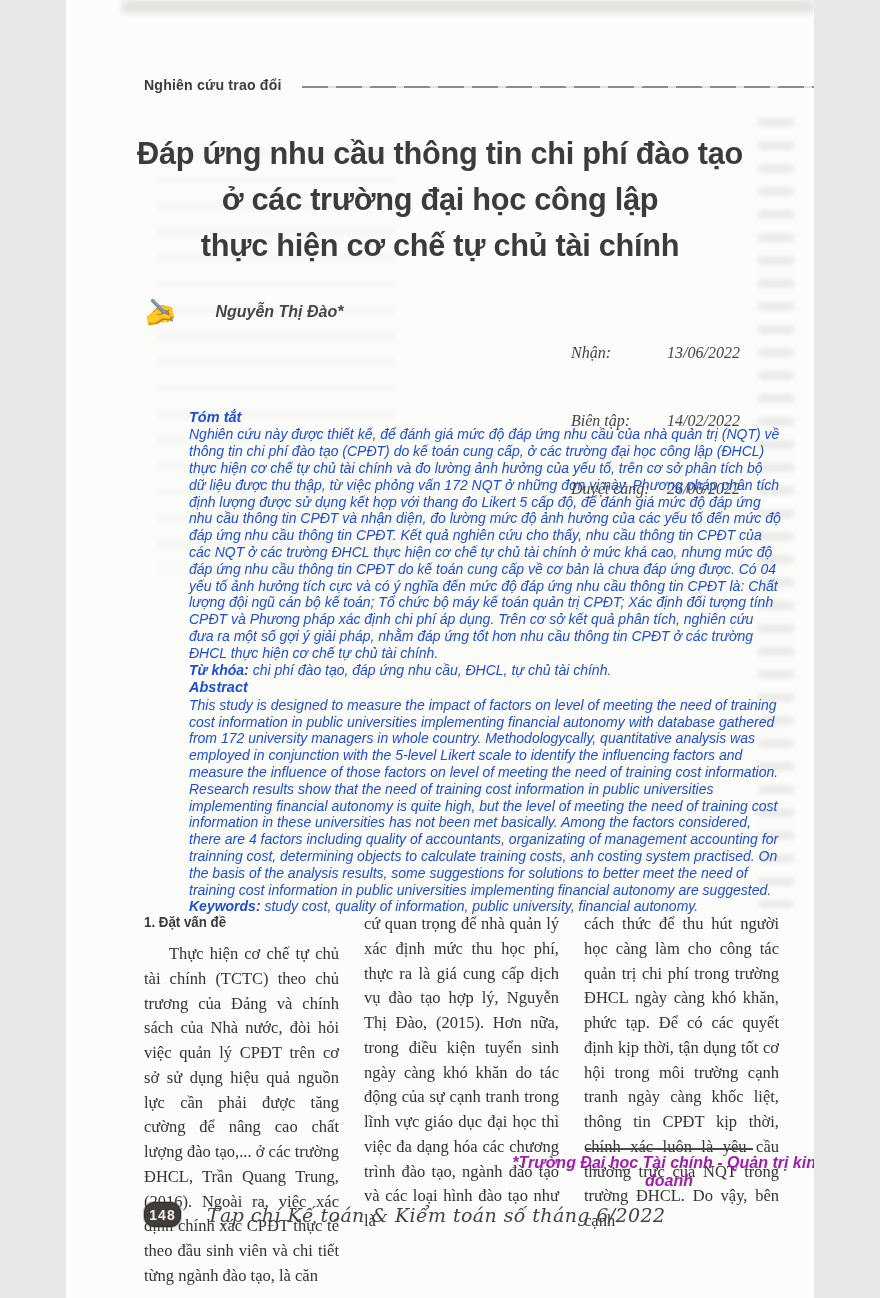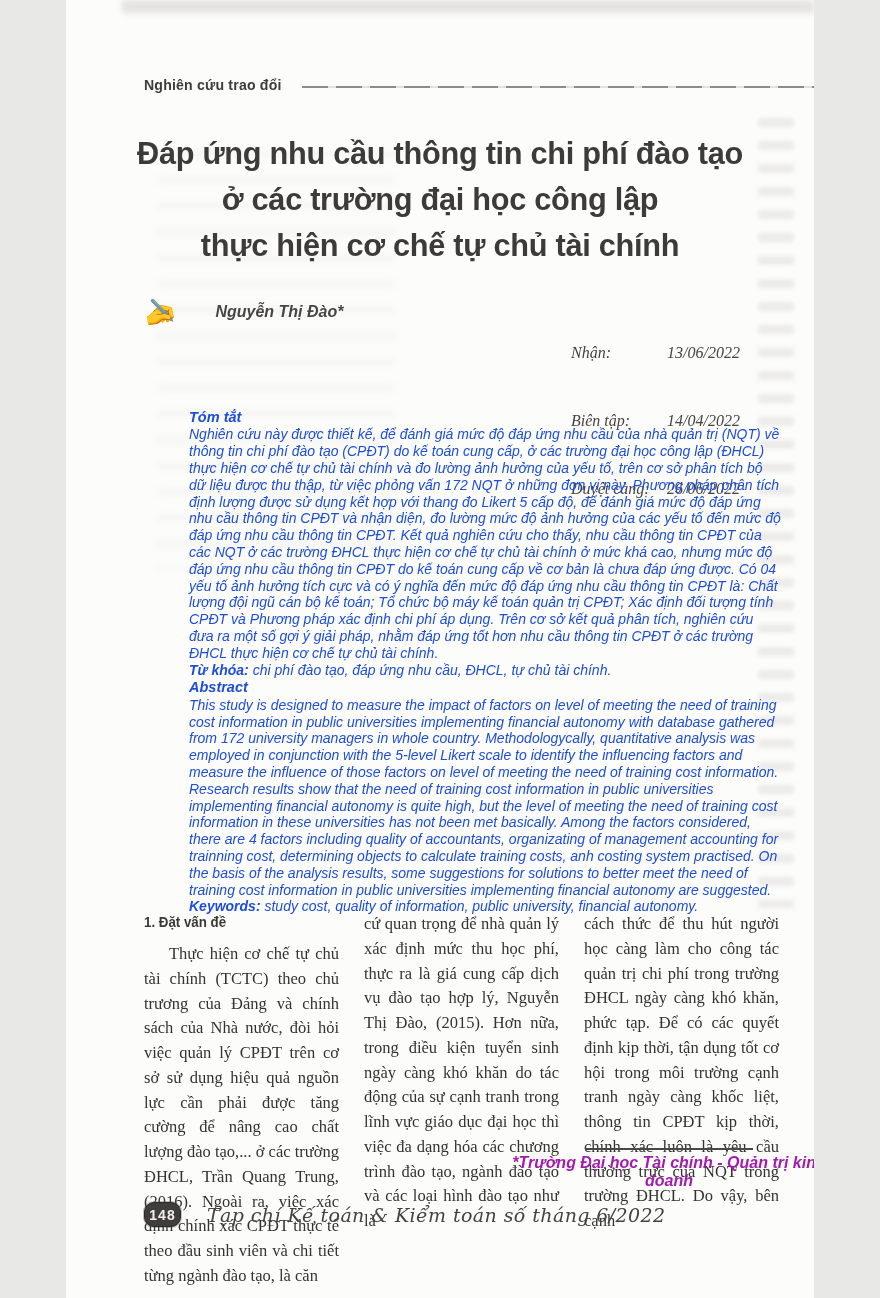--- a/index.html
+++ b/index.html
@@ -117,21 +117,21 @@
       <span class="author-icon">✍</span>
       <span class="author-name">Nguyễn Thị Đào*</span>
     </div>
     <div class="dates">
       <div class="date-row">
         <span>Nhận:</span>
         <span>13/06/2022</span>
       </div>
       <div class="date-row">
         <span>Biên tập:</span>
-        <span>14/04/2022</span>
+        <span>14/02/2022</span>
       </div>
       <div class="date-row">
         <span>Duyệt càng:</span>
         <span>26/06/2022</span>
       </div>
     </div>
   </div>
 
   <section class="abstract">
     <div class="ab-head">Tóm tắt</div>

